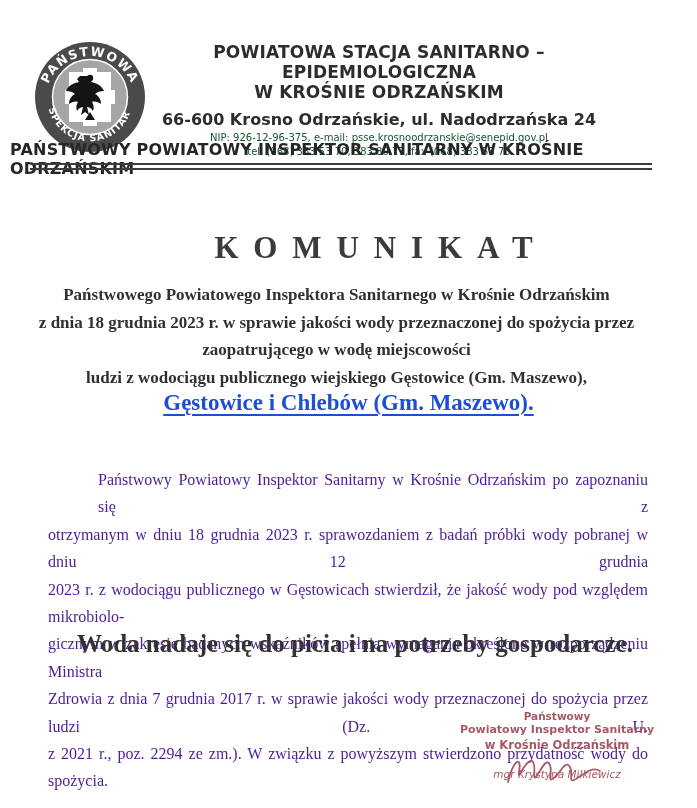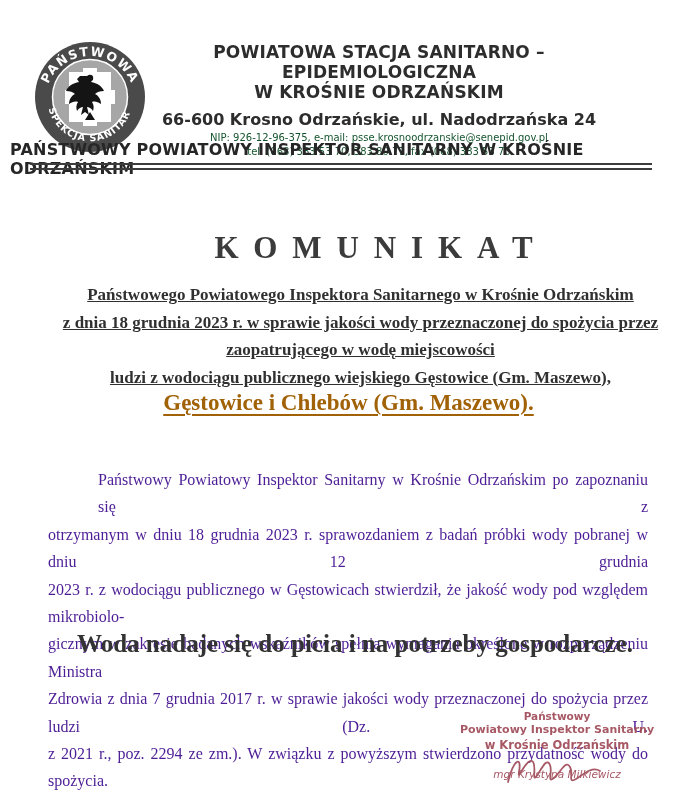--- a/index.html
+++ b/index.html
@@ -36,29 +36,29 @@
   
   .title{
     position:absolute;left:0;top:230px;width:100%;
     text-align:center;
     font-size:31px;font-weight:600;letter-spacing:.48em;
     color:#3b3b3b;
     text-indent:.48em; 
     padding-left:25px;
   }
   .subtitles{
-    position:absolute;left:32px;top:281px;width:657px;
+    position:absolute;left:8px;top:281px;width:657px;
     text-align:center;
-    font-size:17px;font-weight:bold;color:#303030;text-decoration:underline;
+    font-size:17px;font-weight:bold;color:#303030;
   }
   .subtitles div{line-height:27.5px;}
   .subject-heading{
     position:absolute;left:0;top:390px;width:100%;
     text-align:center;
-    font-size:23px;font-weight:bold;color:#a16207;
+    font-size:23px;font-weight:bold;color:#1d4ed8;
     text-decoration:underline;
     text-underline-offset:4px;
     text-decoration-thickness:2px;
   }
   
   .body-par{
     position:absolute;left:48px;top:466px;width:600px;
     font-size:16px;color:#4c1d95;
   }
   .body-par div{

